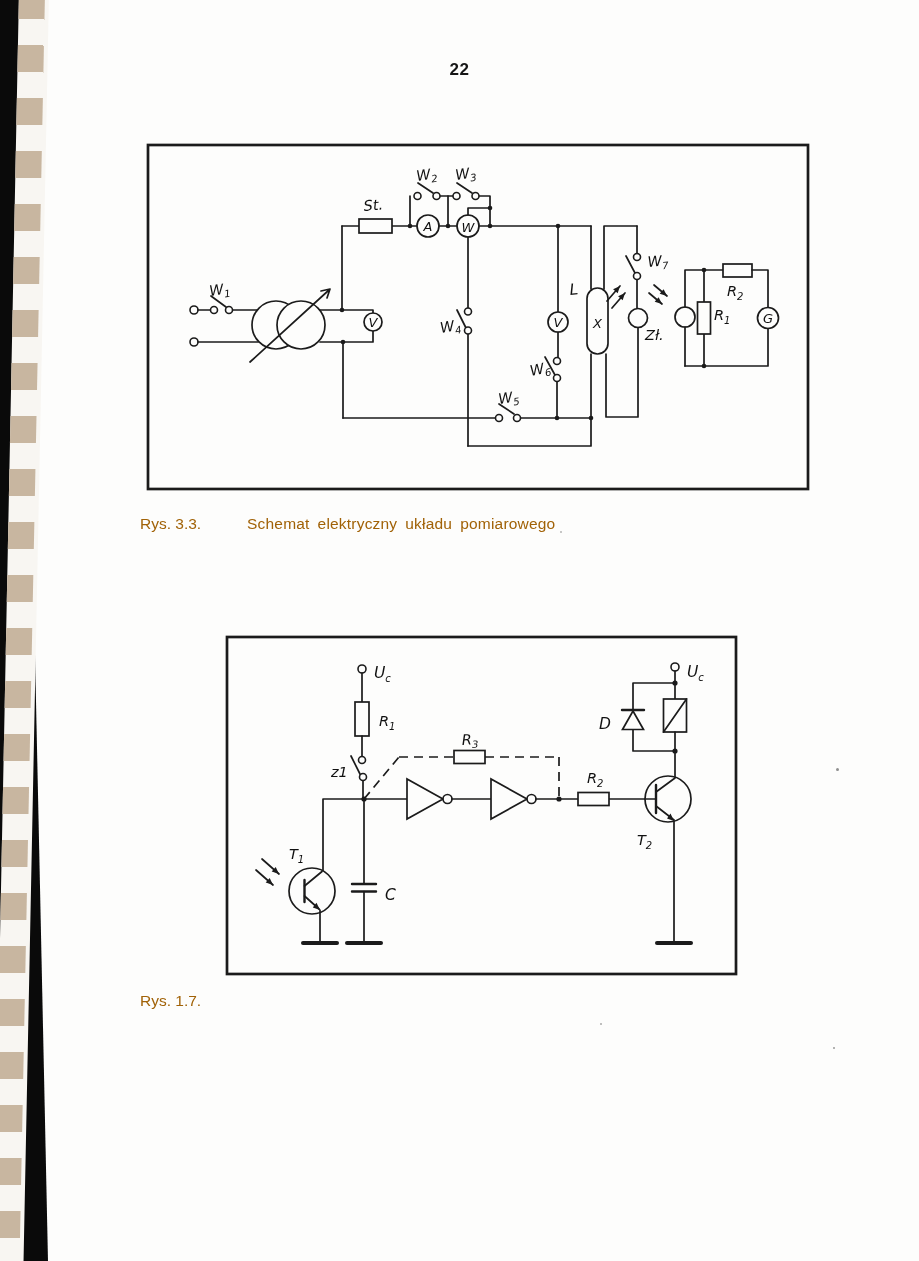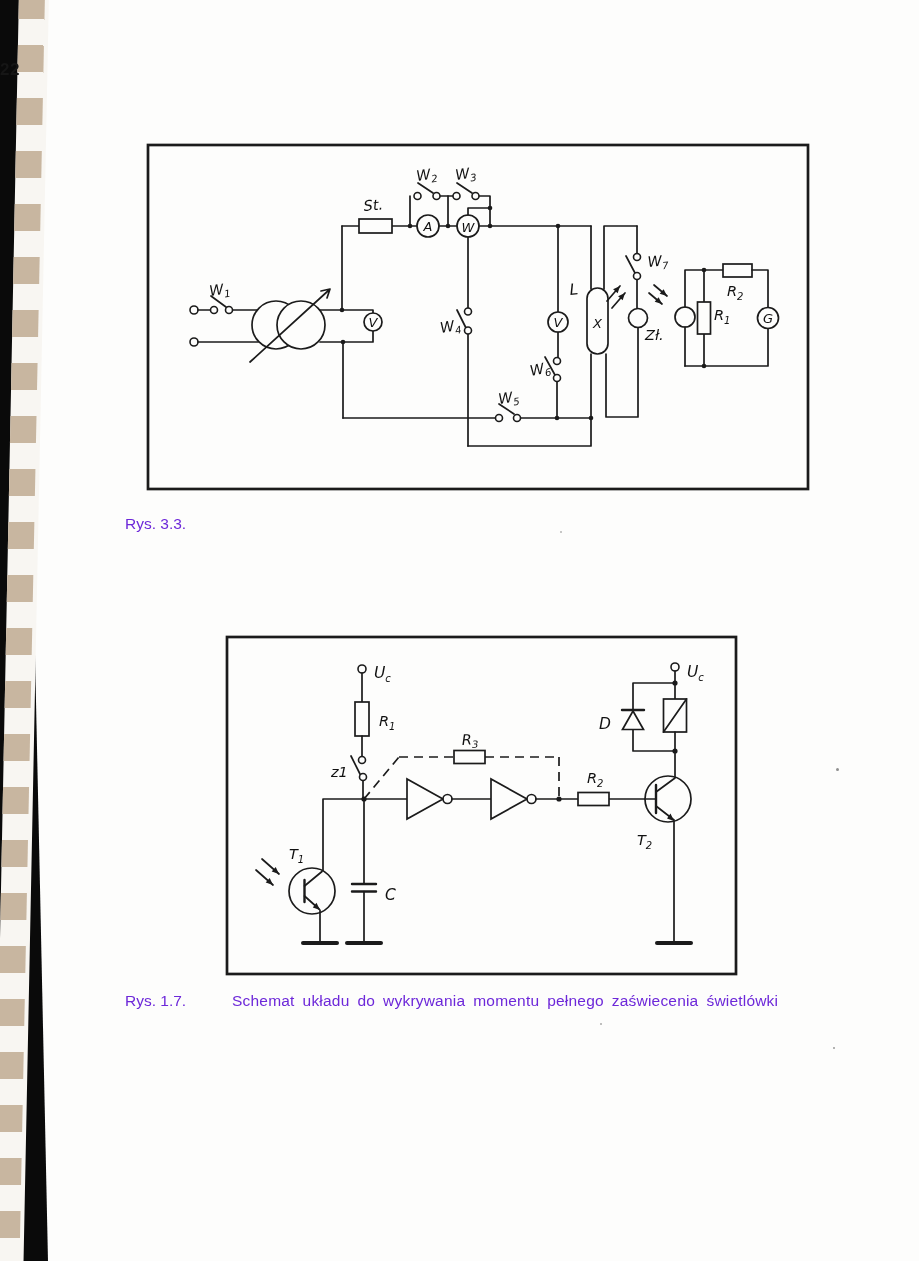--- a/index.html
+++ b/index.html
@@ -9,23 +9,23 @@
   }
   
   .spine{position:absolute;left:0;top:0;width:60px;height:1261px;background:#0a0a0a;
     clip-path:polygon(0 0,21px 0,48px 100%,0 100%);}
   .comb-wrap{position:absolute;left:19px;top:-8px;width:30px;height:1285px;
     transform:rotate(1.15deg);transform-origin:top left;}
   .comb-base{position:absolute;left:0;top:0;width:30px;height:100%;background:#f8f6f2;border-radius:3px;}
   .comb-teeth{position:absolute;left:0;top:0;width:26px;height:100%;
     background:repeating-linear-gradient(180deg,#c8b6a0 0 27px,rgba(0,0,0,0) 27px 53px);}
   
-  .page-number{position:absolute;top:60px;left:0;width:919px;text-align:left;
+  .page-number{position:absolute;top:60px;left:0;width:919px;text-align:center;
     font-size:17px;color:#161616;letter-spacing:.5px;font-weight:bold;}
-  .caption{position:absolute;left:125px;display:flex;font-size:15.5px;color:#6d28d9;}
+  .caption{position:absolute;left:140px;display:flex;font-size:15.5px;color:#a16207;}
   .cap-ref{width:107px;flex:0 0 107px;}
   .cap-text{word-spacing:3.5px;letter-spacing:.2px;}
   
   svg{position:absolute;}
   .wire{stroke:#1b1b1b;stroke-width:1.7;fill:none;stroke-linecap:round;stroke-linejoin:round;}
   .thick{stroke:#1b1b1b;stroke-width:2.7;fill:none;}
   .bar{stroke:#1b1b1b;stroke-width:2.4;fill:none;stroke-linecap:round;}
   .gnd{stroke:#1b1b1b;stroke-width:4;fill:none;stroke-linecap:round;}
   .comp{stroke:#1b1b1b;stroke-width:1.7;fill:#fdfdfc;}
   .contact{stroke:#1b1b1b;stroke-width:1.6;fill:#fdfdfc;}
@@ -185,20 +185,21 @@
   </g>
   <g>
     <circle class="comp" cx="768" cy="318" r="10.5"></circle>
     <text class="mtr" x="768" y="323">G</text>
     <path class="wire" d="M768,328.5 V366 M768,366 H685"></path>
   </g>
 </svg>
 
 <div class="caption" style="top:515px">
   <span class="cap-ref">Rys. 3.3.</span>
+  <span class="cap-text">Schemat elektryczny układu pomiarowego</span>
 </div>
 
 <svg style="left:215px;top:625px" width="535" height="360" viewBox="215 625 535 360">
   <rect class="thick" x="227" y="637" width="509" height="337"></rect>
 
   <g>
     <circle class="contact" cx="362" cy="669" r="4"></circle>
     <path class="wire" d="M362,673 V702"></path>
     <text class="hw big" x="374" y="678"><tspan>U</tspan><tspan class="sub" dy="4">c</tspan></text>
   </g>
@@ -282,19 +283,18 @@
   <g>
     <path class="wire" d="M675,683 H633 M633,683 V710 M633,729.5 V751 M633,751 H675"></path>
     <path class="bar" d="M622,710 H644"></path>
     <path class="comp" d="M622.5,729.5 L643.5,729.5 L633,711 Z" fill="none"></path>
     <text class="hw big" x="599" y="729">D</text>
   </g>
 </svg>
 
 <div class="caption" style="top:992px">
   <span class="cap-ref">Rys. 1.7.</span>
-  <span class="cap-text">Schemat układu do wykrywania momentu pełnego zaświecenia świetlówki</span>
 </div>
 
 <div class="speck" style="left:836px;top:768px;width:3px;height:3px"></div>
 <div class="speck" style="left:600px;top:1023px;width:2px;height:2px;background:#aaa"></div>
 <div class="speck" style="left:833px;top:1047px;width:2px;height:2px;background:#9a9a9a"></div>
 <div class="speck" style="left:560px;top:531px;width:2px;height:2px;background:#b5b5b5"></div>
 
 </body></html>

